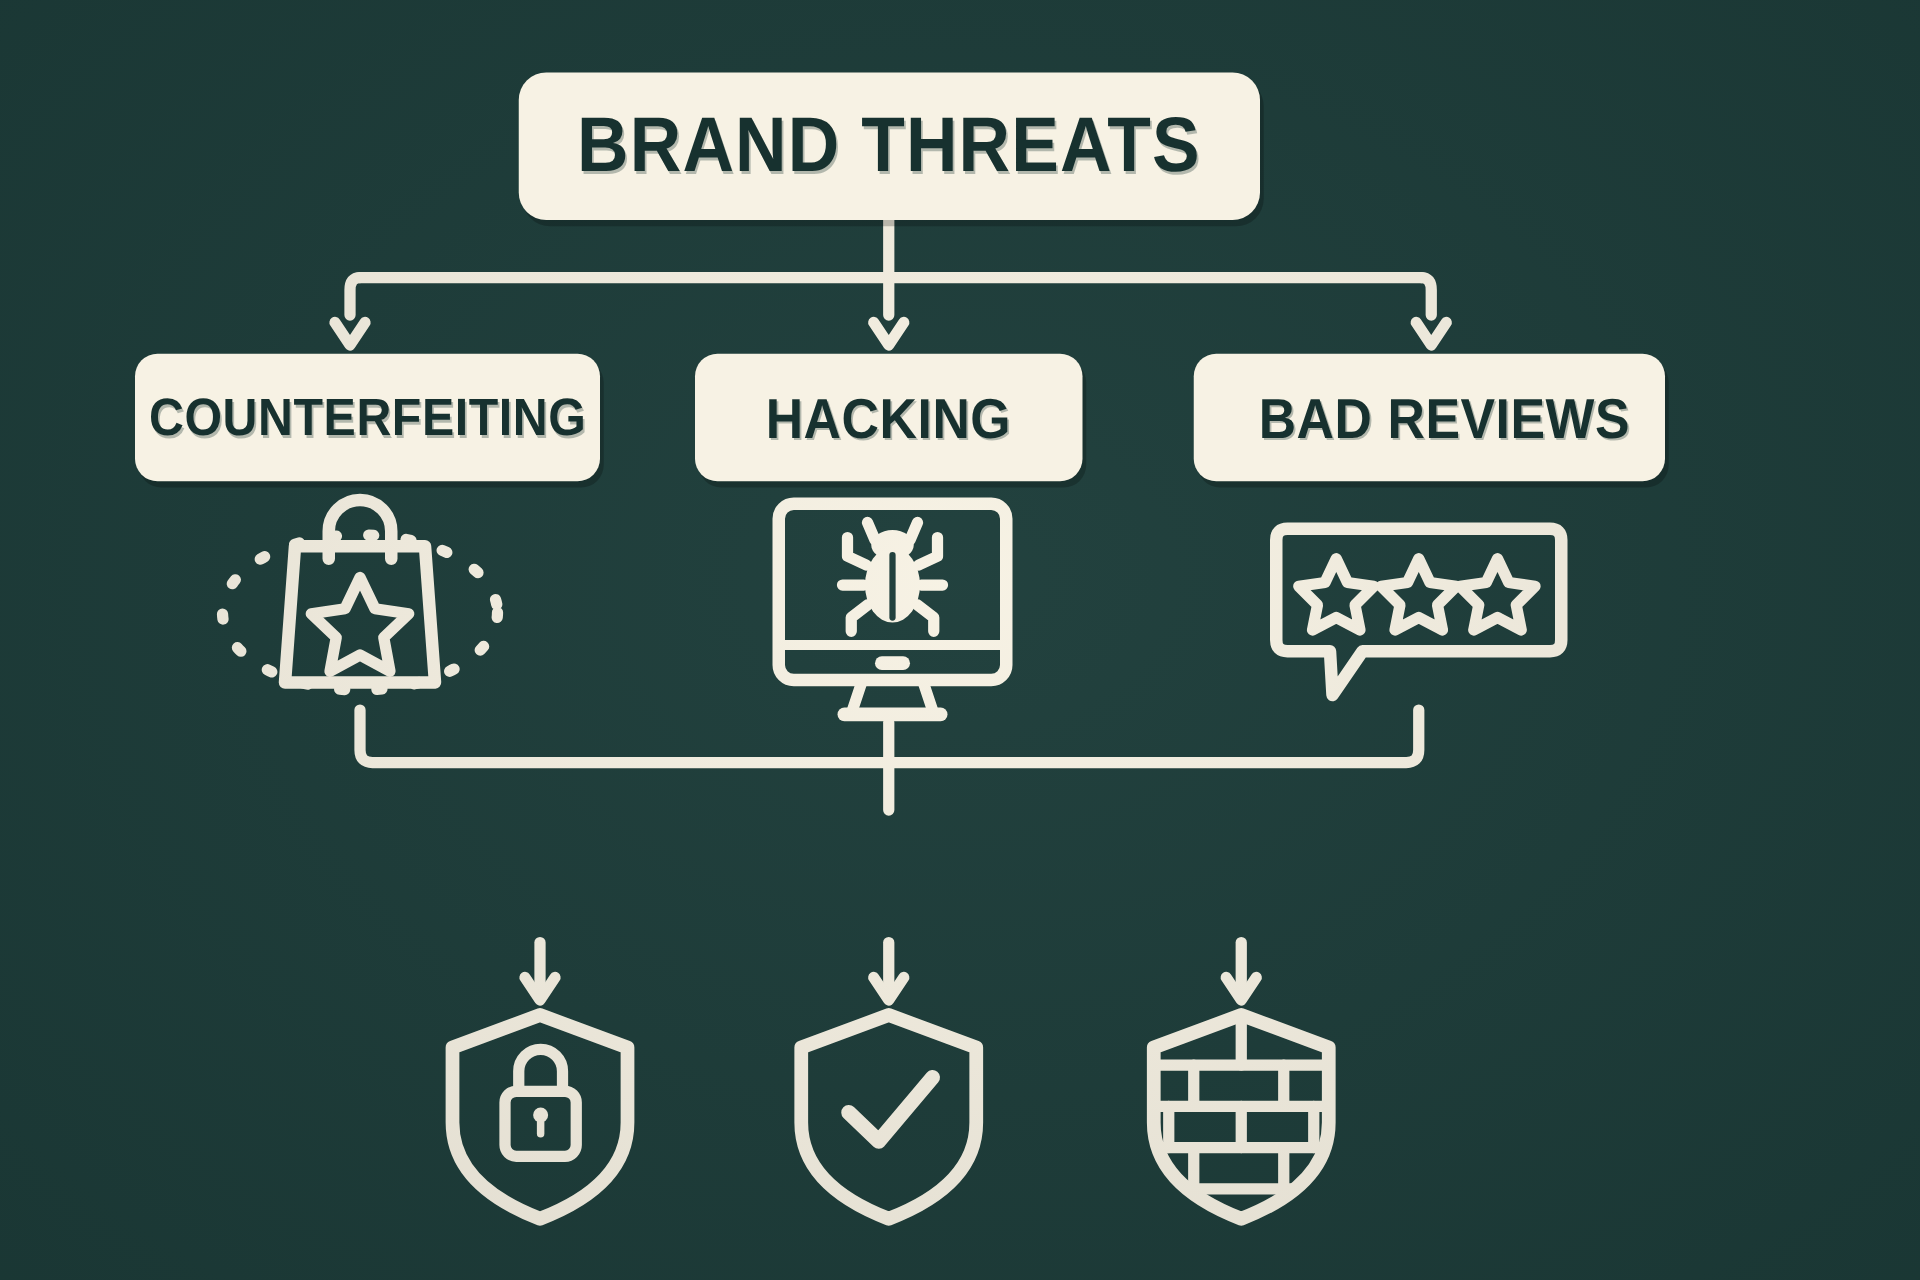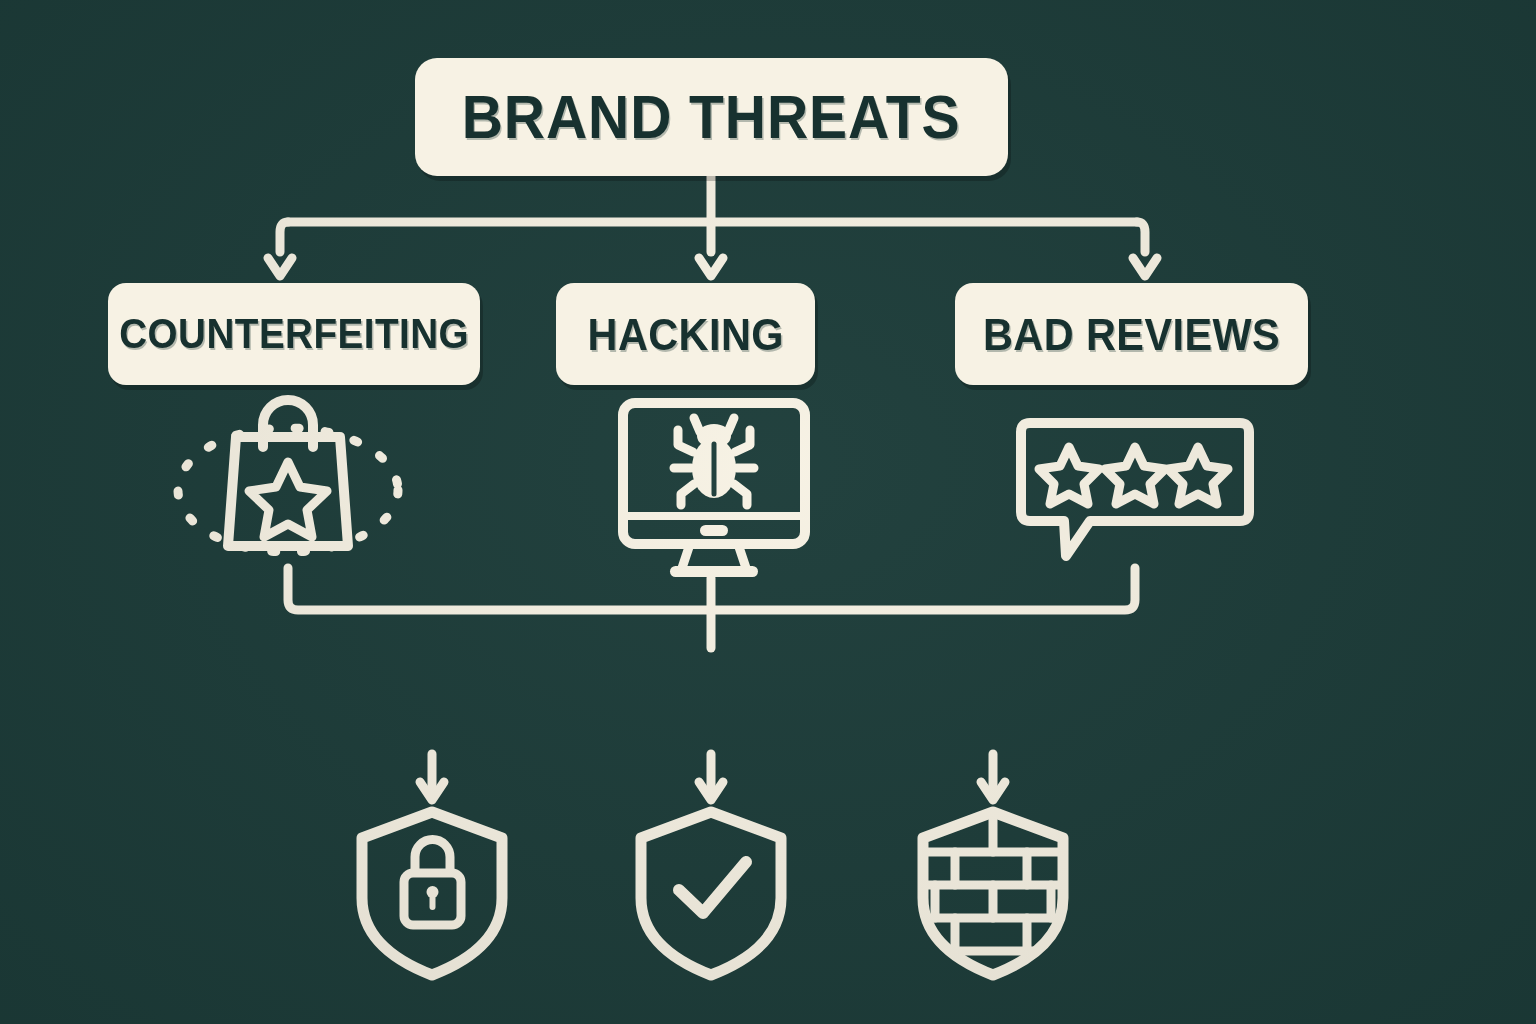--- a/index.html
+++ b/index.html
@@ -79,30 +79,31 @@
     left: 108px;
     top: 283px;
     width: 372px;
     height: 102px;
   }
   #box-counterfeiting .label { font-size: 42px; }
 
   #box-hacking {
     left: 556px;
     top: 283px;
-    width: 259px;
+    width: 310px;
     height: 102px;
   }
   #box-hacking .label { font-size: 45px; }
 
   #box-bad-reviews {
     left: 955px;
     top: 283px;
     width: 353px;
     height: 102px;
+    padding-left: 24px;
   }
   #box-bad-reviews .label { font-size: 45px; }
 
   #box-protection {
     left: 325px;
     top: 648px;
     width: 778px;
     height: 106px;
     border-radius: 20px;
   }

